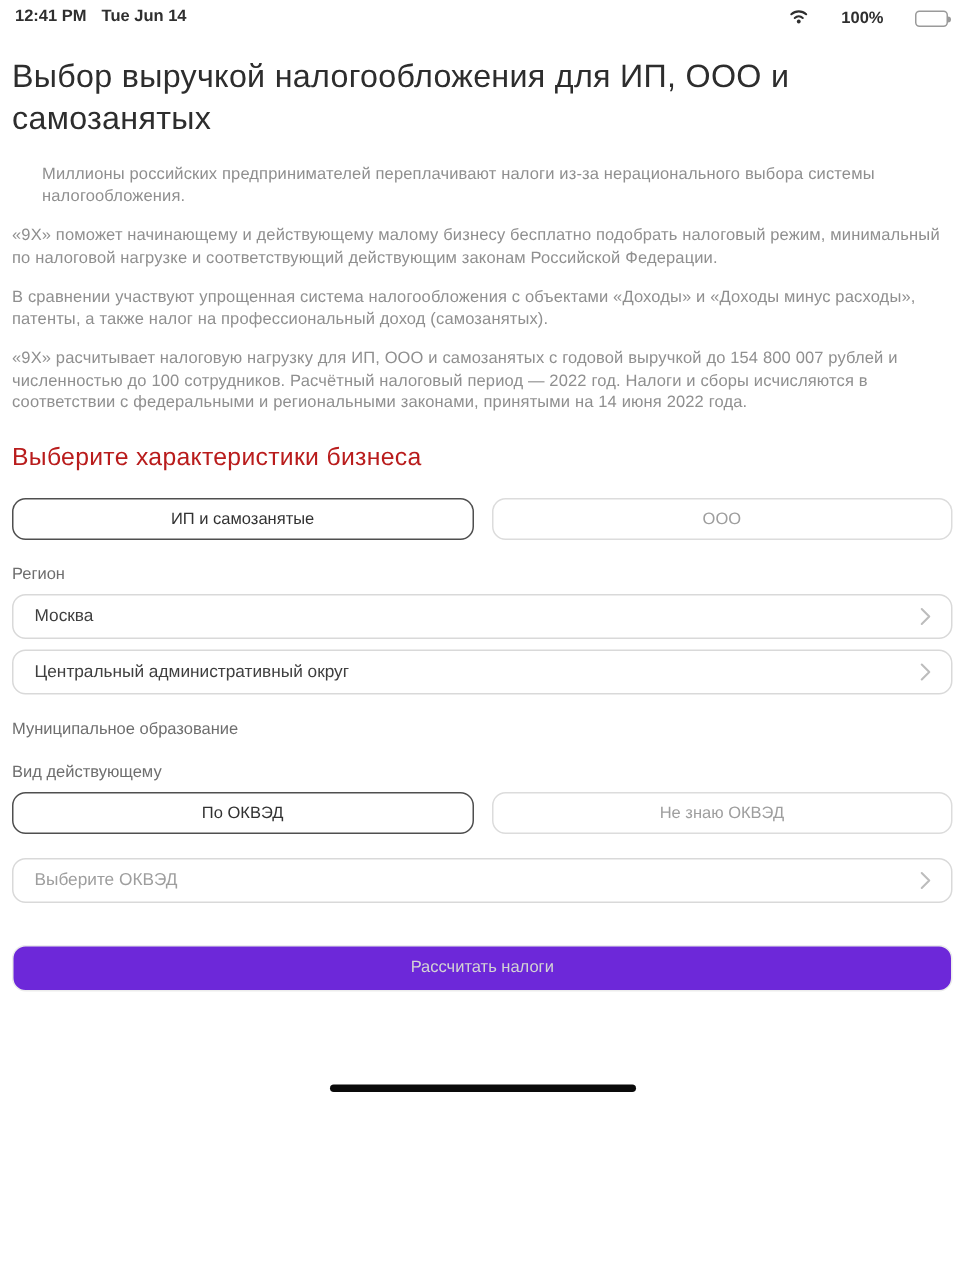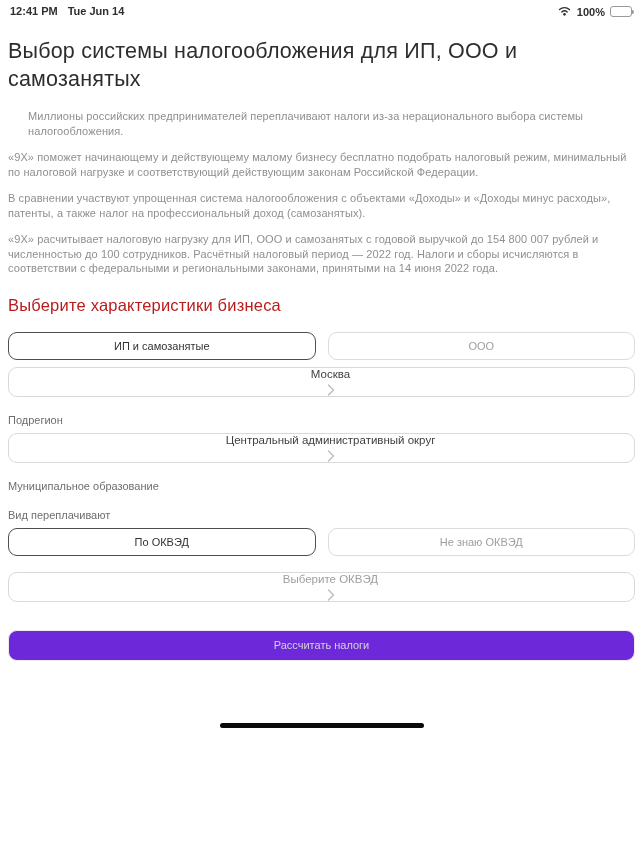--- a/index.html
+++ b/index.html
@@ -5,21 +5,21 @@
   * { margin: 0; padding: 0; box-sizing: border-box; }
   html, body { background: #ffffff; }
   body { font-family: "Liberation Sans", "DejaVu Sans", sans-serif; }
   .screen { position: relative; width: 643px; height: 732px; background: #fff; overflow: hidden; margin: 0 auto; }
 
   
   .status-bar { position: absolute; top: 0; left: 0; right: 0; height: 22px;
     display: flex; justify-content: space-between; align-items: flex-start;
     padding: 5px 11px 0 10px; font-size: 11px; font-weight: 700; color: #2f2f2f; }
   .sb-left { display: flex; gap: 10px; }
-  .sb-right { display: flex; align-items: center; gap: 5px; font-weight: 600; }
+  .sb-right { display: flex; align-items: center; gap: 21px; font-weight: 600; }
   .battery { position: relative; width: 22px; height: 11px; border: 1px solid #9a9a9a;
     border-radius: 3px; padding: 1px; }
   .battery-fill { width: 100%; height: 100%; background: #1c1c1c; border-radius: 1.5px; }
   .battery-cap { position: absolute; right: -3px; top: 3px; width: 2px; height: 4px;
     background: #9a9a9a; border-radius: 0 2px 2px 0; }
 
   
   .content { position: absolute; top: 22px; left: 0; right: 0; padding: 0 8px; }
 
   .header-row { margin-top: 11px; display: flex; justify-content: space-between; align-items: center; height: 28px; }
@@ -40,21 +40,21 @@
 
   .toggle-row { margin-top: 17px; display: flex; gap: 12px; }
   .toggle { flex: 1; height: 28px; border-radius: 9px; display: flex; align-items: center;
     justify-content: center; font-size: 11px; cursor: pointer; background: #fff; }
   .toggle.active { border: 1.5px solid #4f4f4f; color: #323232; font-weight: 500; }
   .toggle.inactive { border: 1px solid #dcdcdc; color: #9e9e9e; font-weight: 400; }
 
   .field-label { margin-top: 17px; font-size: 11px; color: #6e6e6e; }
   .select { margin-top: 7px; height: 30px; border: 1px solid #d9d9d9; border-radius: 9px;
     display: flex; align-items: center; justify-content: space-between;
-    padding: 0 13px 0 31px; font-size: 11.5px; color: #3f3f3f; cursor: pointer; background: #fff; flex-direction: column; }
+    padding: 0 13px 0 14px; font-size: 11.5px; color: #3f3f3f; cursor: pointer; background: #fff; }
   .select .placeholder { color: #9e9e9e; }
   .select.standalone { margin-top: 16px; }
   .chevron { display: flex; align-items: center; }
 
   .submit-btn { margin-top: 28px; width: 100%; height: 31px; border: 1px solid #ececec;
     border-radius: 9px; background: #6d28d9; color: #d4d4d4; font-size: 11px;
     display: flex; align-items: center; justify-content: center; font-family: inherit; }
 
   
   .footer { position: absolute; left: 0; right: 0; top: 748px; }
@@ -88,56 +88,56 @@
       <span class="battery">
         <span class="battery-fill"></span>
         <span class="battery-cap"></span>
       </span>
     </div>
   </div>
 
   <div class="content">
 
 
-    <h1 class="page-title">Выбор системы налогообложения для ИП, ООО и самозанятых</h1>
+    <h1 class="page-title">Выбор выручкой налогообложения для ИП, ООО и самозанятых</h1>
 
     <p class="body-par first">Миллионы российских предпринимателей переплачивают налоги из-за нерационального выбора системы налогообложения.</p>
     <p class="body-par">«9X» поможет начинающему и действующему малому бизнесу бесплатно подобрать налоговый режим, минимальный по налоговой нагрузке и соответствующий действующим законам Российской Федерации.</p>
     <p class="body-par">В сравнении участвуют упрощенная система налогообложения с объектами «Доходы» и «Доходы минус расходы», патенты, а также налог на профессиональный доход (самозанятых).</p>
     <p class="body-par">«9X» расчитывает налоговую нагрузку для ИП, ООО и самозанятых с годовой выручкой до 154 800 007 рублей и численностью до 100 сотрудников. Расчётный налоговый период — 2022 год. Налоги и сборы исчисляются в соответствии с федеральными и региональными законами, принятыми на 14 июня 2022 года.</p>
 
     <h2 class="section-heading">Выберите характеристики бизнеса</h2>
 
     <div class="toggle-row">
       <div class="toggle active">ИП и самозанятые</div>
       <div class="toggle inactive">ООО</div>
     </div>
 
+    <div class="field-label">Регион</div>
     <div class="select">
       <span>Москва</span>
       <span class="chevron">
         <svg width="8" height="12" viewBox="0 0 8 12">
             <path d="M1.5 1 L6.5 6 L1.5 11" stroke="#bdbdbd" stroke-width="1.4" fill="none" stroke-linecap="round" stroke-linejoin="round"></path>
           </svg>
       </span>
     </div>
 
-    <div class="field-label">Подрегион</div>
     <div class="select">
       <span>Центральный административный округ</span>
       <span class="chevron">
         <svg width="8" height="12" viewBox="0 0 8 12">
             <path d="M1.5 1 L6.5 6 L1.5 11" stroke="#bdbdbd" stroke-width="1.4" fill="none" stroke-linecap="round" stroke-linejoin="round"></path>
           </svg>
       </span>
     </div>
 
     <div class="field-label">Муниципальное образование</div>
 
-    <div class="field-label">Вид переплачивают</div>
+    <div class="field-label">Вид действующему</div>
     <div class="toggle-row" style="margin-top:7px">
       <div class="toggle active">По ОКВЭД</div>
       <div class="toggle inactive">Не знаю ОКВЭД</div>
     </div>
 
     <div class="select standalone">
       <span class="placeholder">Выберите ОКВЭД</span>
       <span class="chevron">
         <svg width="8" height="12" viewBox="0 0 8 12">
             <path d="M1.5 1 L6.5 6 L1.5 11" stroke="#bdbdbd" stroke-width="1.4" fill="none" stroke-linecap="round" stroke-linejoin="round"></path>

